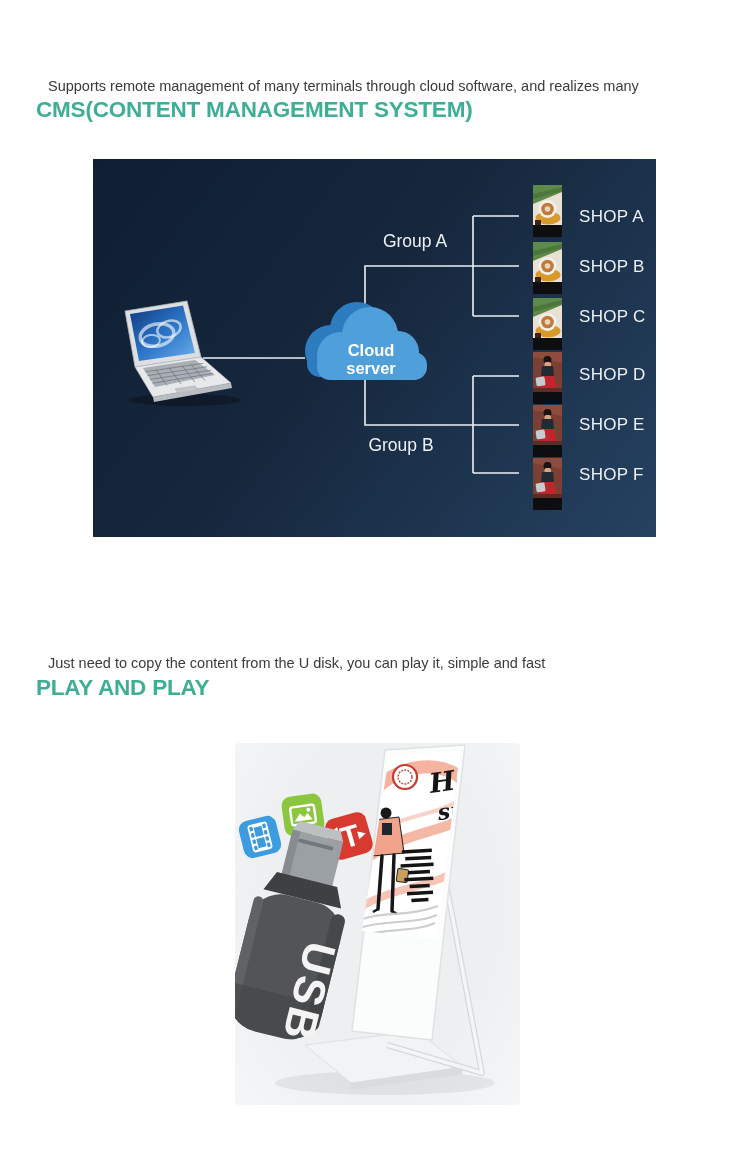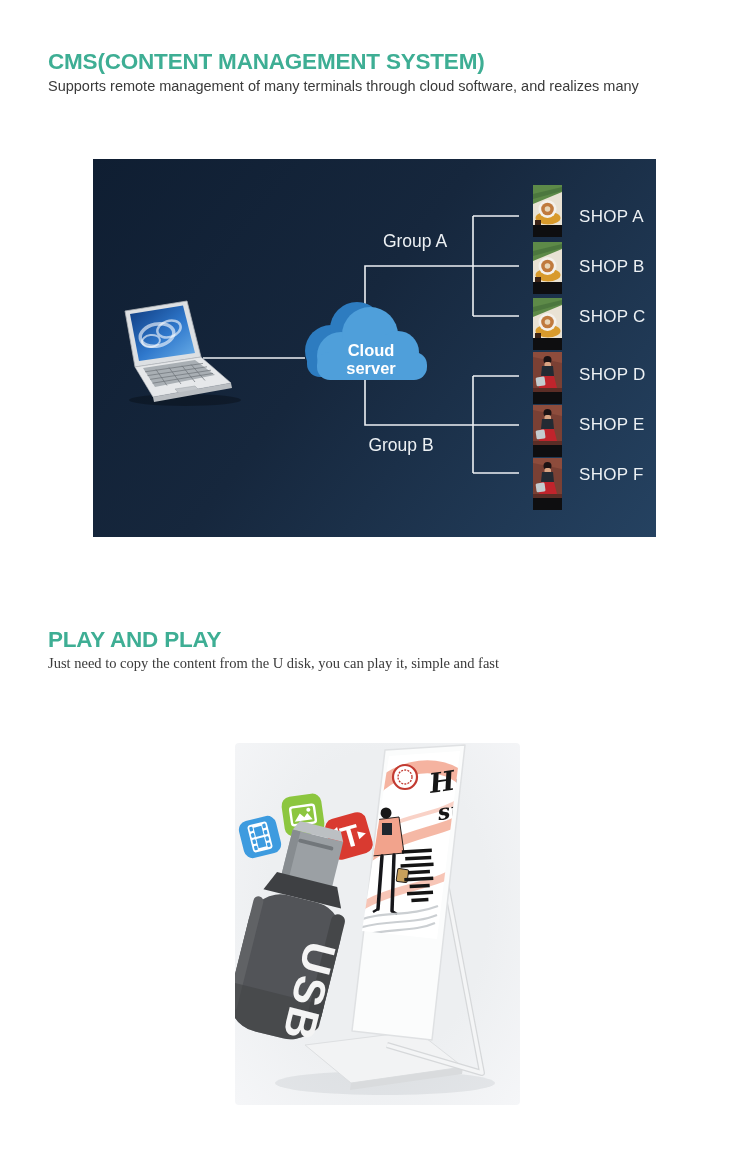--- a/index.html
+++ b/index.html
@@ -1,31 +1,31 @@
 <!DOCTYPE html>
 <html><head>
 <meta charset="utf-8">
 <style>
   html,body{margin:0;padding:0;}
   body{
     width:750px;height:1159px;position:relative;background:#ffffff;
     font-family:"Liberation Sans", sans-serif;overflow:hidden;
   }
   .section-heading{
-    position:absolute;left:48px;color:#3eae94;font-size:22.5px;
-    font-weight:bold;letter-spacing:-0.2px;white-space:nowrap;
+    position:absolute;left:36px;color:#3eae94;font-size:22.5px;
+    font-weight:bold;letter-spacing:-0.2px;white-space:nowrap;margin-top:48px;
   }
   #cms-heading{top:49px;}
   #plug-heading{top:627px;}
   .section-desc{
     position:absolute;left:48px;font-size:14.5px;color:#3a3a3a;
     line-height:16.5px;white-space:nowrap;
   }
   #cms-desc{top:78px;}
-  #plug-desc{top:655px;font-family:Liberation Serif, serif;}
+  #plug-desc{top:655px;}
   #cms-diagram{
     position:absolute;left:93px;top:159px;width:563px;height:378px;
     background:linear-gradient(128deg,#0f1e32 0%,#16273d 45%,#254261 100%);
   }
   #plug-image{
     position:absolute;left:235px;top:743px;width:285px;height:362px;
     background:radial-gradient(ellipse at 50% 45%, #edeff1 55%, #f5f6f8 100%);
     border-radius:4px;
   }
   svg{display:block;}

